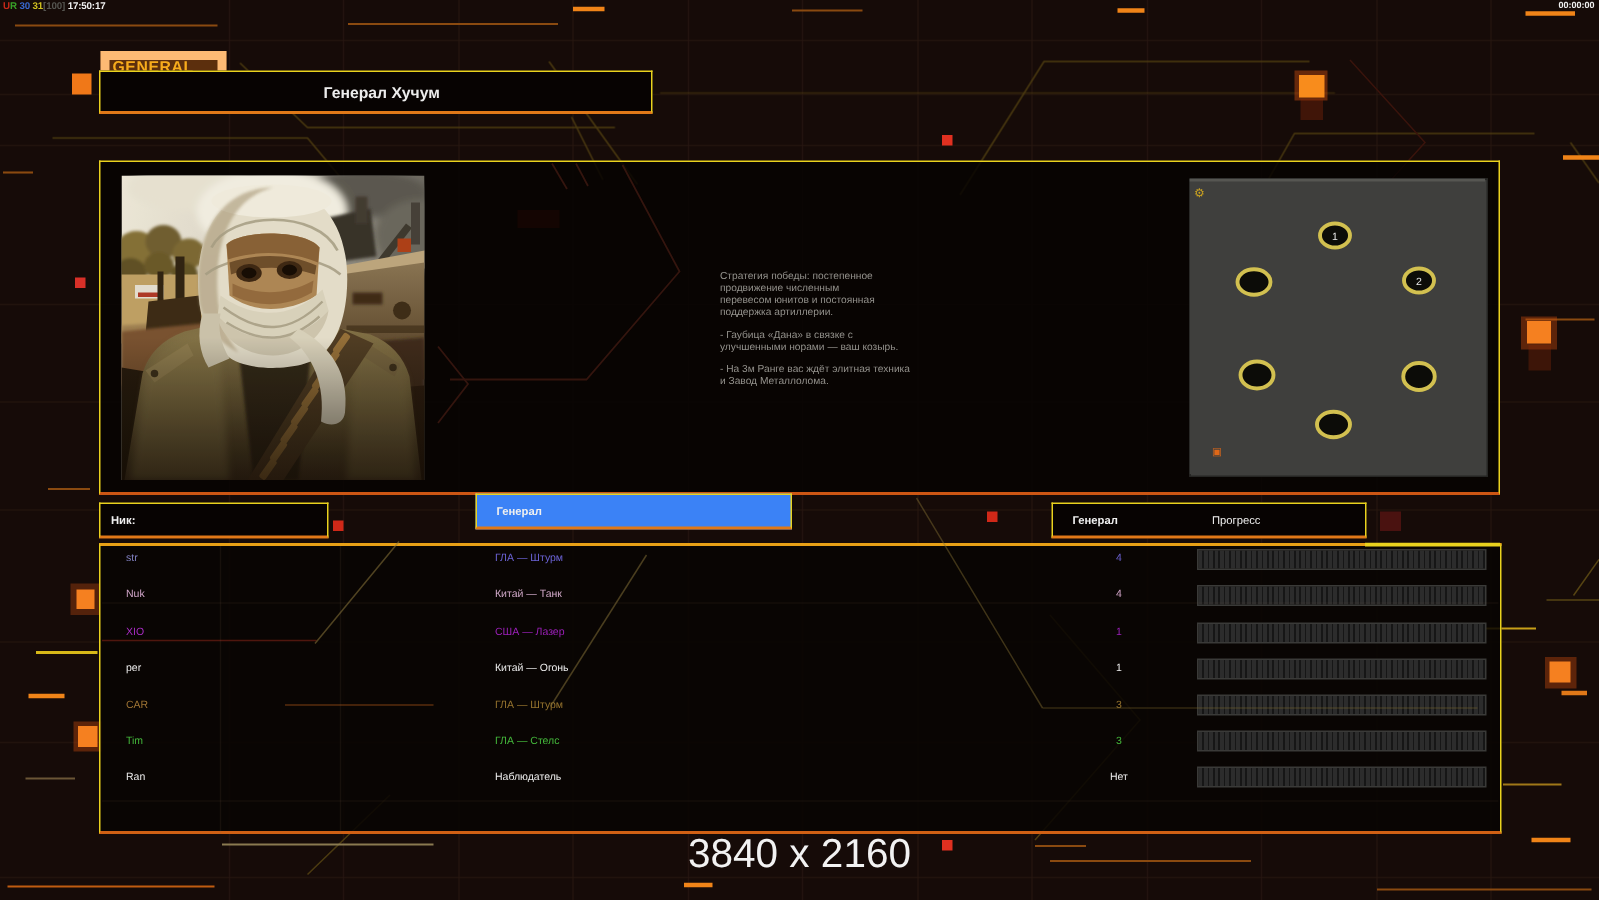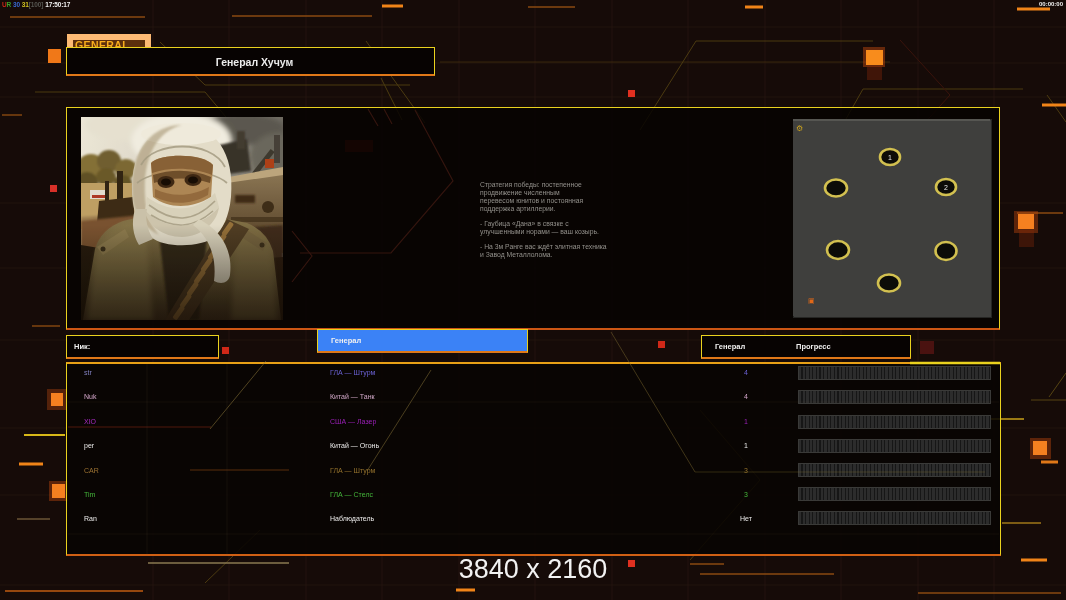--- a/index.html
+++ b/index.html
@@ -356,21 +356,21 @@
 <div class="abs" style="left:66px;top:335px;width:151px;height:21px;background:#070302;border:1.5px solid #ead21e;border-bottom:2px solid #e07818;">
   <div style="color:#f0f0f0;font-size:7.5px;font-weight:bold;padding:6px 0 0 7px;">Ник:</div>
 </div>
 
 <div class="abs" style="left:317px;top:329px;width:209px;height:21px;background:#3b82f6;border:1.5px solid #ead21e;border-bottom:2px solid #e07818;">
   <div style="color:#f0f0f0;font-size:7.5px;font-weight:bold;padding:6px 0 0 13px;">Генерал</div>
 </div>
 
 <div class="abs" style="left:701px;top:335px;width:208px;height:21px;background:#070302;border:1.5px solid #ead21e;border-bottom:2px solid #e07818;">
   <div class="abs" style="left:13px;top:6px;color:#f0f0f0;font-size:7.5px;font-weight:bold;">Генерал</div>
-  <div class="abs" style="left:94px;top:6px;color:#f0f0f0;font-size:7.5px;font-weight:bold;">Прогресс</div>
+  <div class="abs" style="left:106px;top:6px;color:#f0f0f0;font-size:7.5px;font-weight:normal;">Прогресс</div>
 </div>
 
 <div class="abs" style="left:66px;top:362px;width:933px;height:190px;background:rgba(8,4,2,0.88);border:1.5px solid #ead21e;border-top:2px solid #e8a016;border-bottom:2px solid #d06014;"></div>
 
 <div class="abs" style="left:84px;top:369px;color:#8080c0;font-size:7px;">str</div>
 <div class="abs" style="left:330px;top:369px;color:#6b63d6;font-size:7px;">ГЛА — Штурм</div>
 <div class="abs" style="left:744px;top:369px;color:#6b63d6;font-size:7px;">4</div>
 
 <div class="abs" style="left:84px;top:393px;color:#d4a8cc;font-size:7px;">Nuk</div>
 <div class="abs" style="left:330px;top:393px;color:#d0a8c8;font-size:7px;">Китай — Танк</div>

